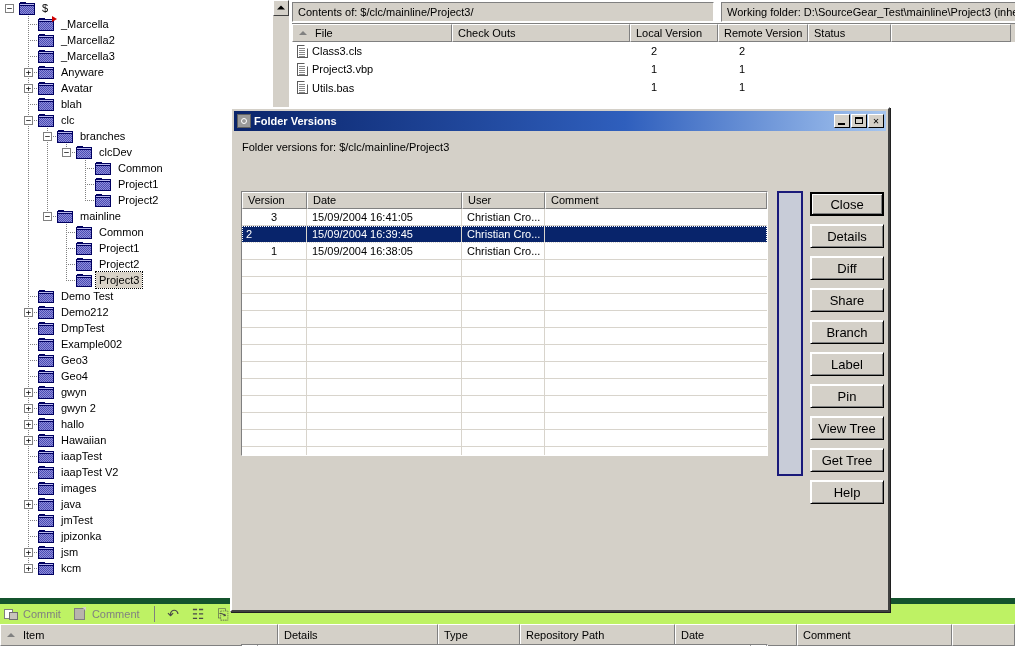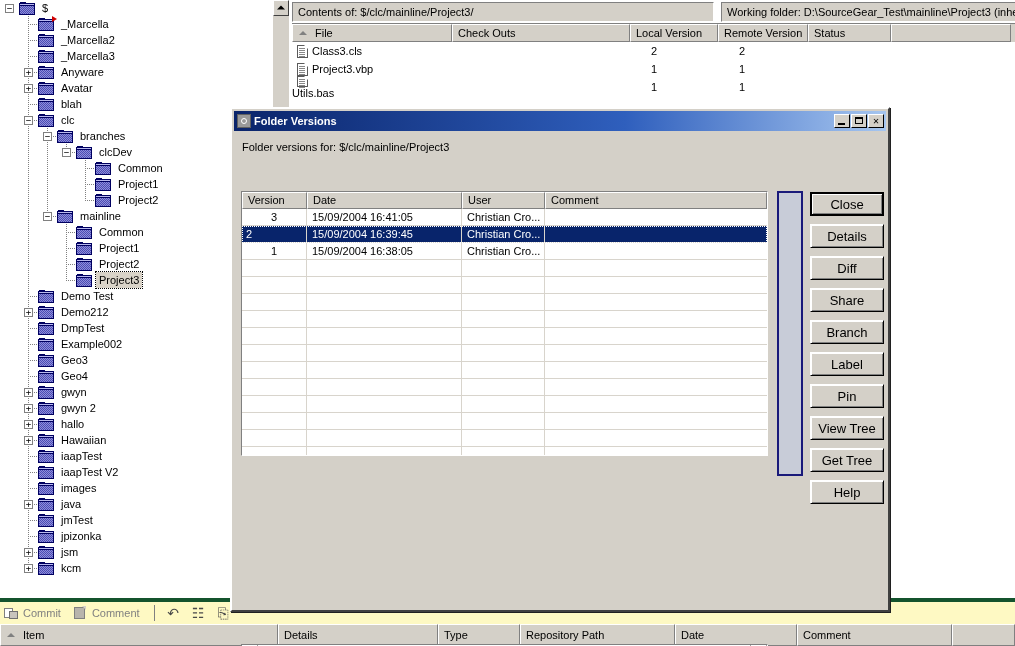--- a/index.html
+++ b/index.html
@@ -123,22 +123,22 @@
     content:"";position:absolute;left:1px;top:2px;right:2px;height:1px;
     background:#888;box-shadow:0 2px 0 #888,0 4px 0 #888,0 6px 0 #888,0 8px 0 #888;
   }
   .doc-icon:after{
     content:"";position:absolute;right:-1px;top:-1px;width:0;height:0;
     border-left:4px solid transparent;border-top:4px solid #fff;
   }
 
   
   #bottom-toolbar{
-    left:0;top:598px;width:1015px;height:26px;background:#fef9c3;
-    border-top:4px solid #14532d;box-sizing:border-box;
+    left:0;top:598px;width:1015px;height:26px;background:#bef264;
+    border-top:6px solid #14532d;box-sizing:border-box;
     display:flex;align-items:center;
   }
   .tb-item{display:flex;align-items:center;padding:0 8px 0 4px;height:22px;color:#808080;font-size:11px;}
   .tb-icon{width:15px;height:14px;margin-right:4px;position:relative;}
   .tb-sep{width:1px;height:16px;background:#808080;margin:0 6px;}
   .tb-gicon{width:17px;height:16px;margin:0 4px;position:relative;color:#4a4a4a;
     font-size:14px;line-height:16px;text-align:center;}
 
   
   .ic-commit:before{content:"";position:absolute;left:0;top:2px;width:9px;height:10px;
@@ -808,21 +808,21 @@
           <span class="doc-icon"></span>
           <span>Project3.vbp</span>
         </div>
         <div class="fcell" style="width: 178px;"></div>
         <div class="fcell num" style="width: 88px;">1</div>
         <div class="fcell num" style="width: 90px;">1</div>
         <div class="fcell" style="width: 85px;"></div>
         <div class="fcell" style="width: 120px;"></div>
       </div>
       <div class="frow">
-        <div class="fcell" style="width: 160px; display: flex; align-items: flex-start; padding-left: 0px; flex-direction: column;">
+        <div class="fcell" style="width: 160px; display: flex; align-items: flex-end; padding-left: 0px;">
           <span class="doc-icon"></span>
           <span>Utils.bas</span>
         </div>
         <div class="fcell" style="width: 178px;"></div>
         <div class="fcell num" style="width: 88px;">1</div>
         <div class="fcell num" style="width: 90px;">1</div>
         <div class="fcell" style="width: 85px;"></div>
         <div class="fcell" style="width: 120px;"></div>
       </div>
     </div>

